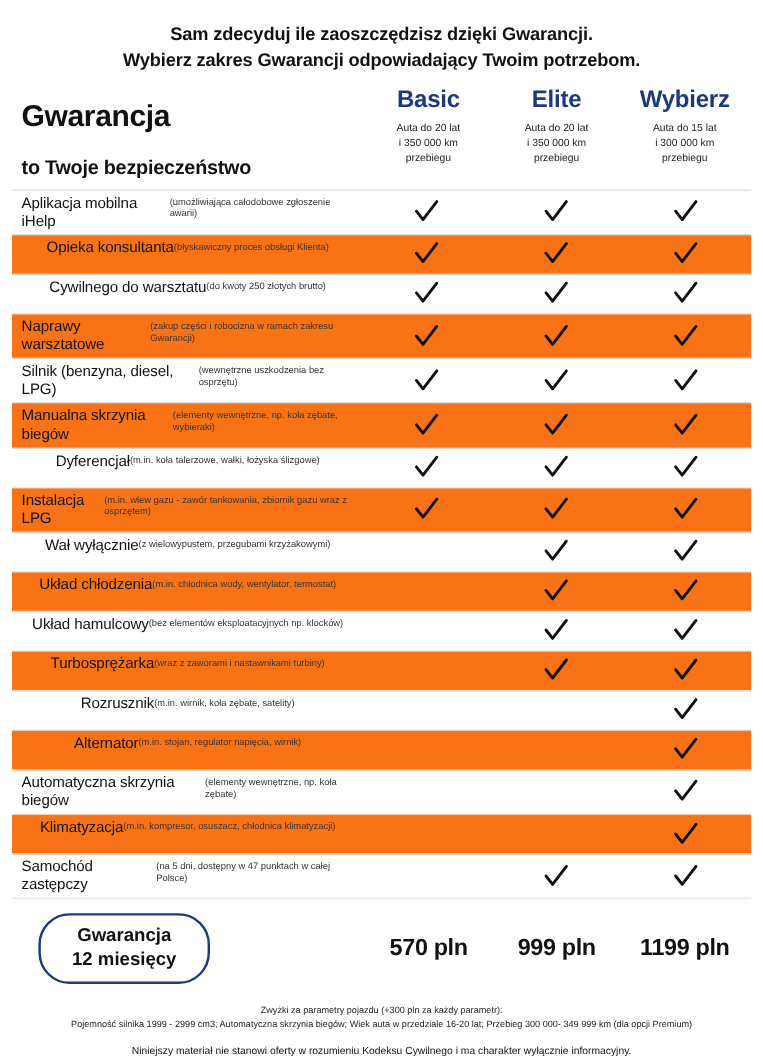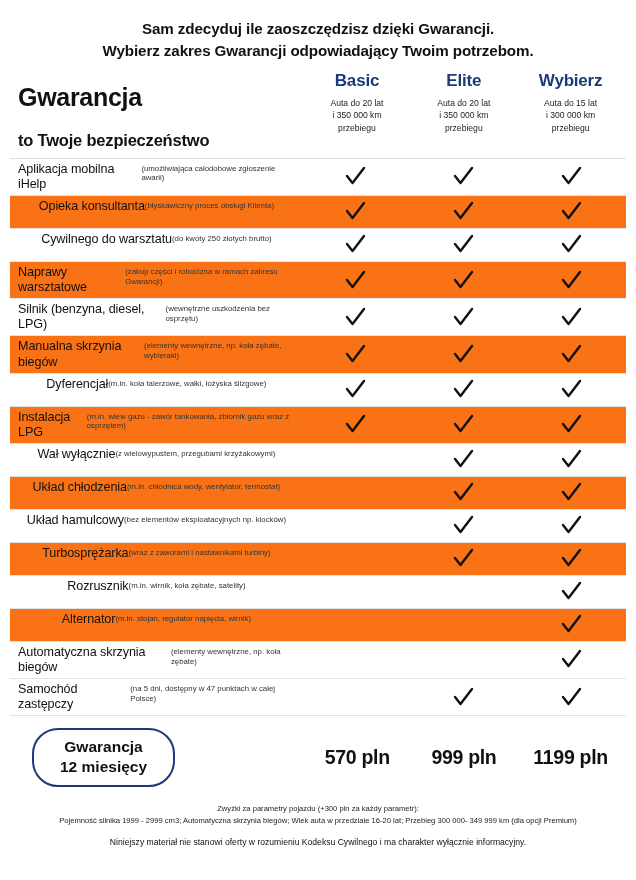--- a/index.html
+++ b/index.html
@@ -60,21 +60,21 @@
     line-height: 1.3;
     margin-top: 20px;
     letter-spacing: -0.2px;
   }
   .plan {
     width: 112px;
     text-align: center;
     padding: 0 2px;
   }
   .plan-name {
-    font-size: 17px;
+    font-size: 20px;
     font-weight: bold;
     color: #1b3a7a;
     line-height: 1.1;
     margin-bottom: 6px;
     letter-spacing: -0.2px;
   }
   .plan-sub {
     font-size: 8.6px;
     color: #222;
     line-height: 1.45;
@@ -570,20 +570,35 @@
         <div class="cell"></div>
         <div class="cell"></div>
         <div class="cell">
           <span class="check">
             <svg width="21" height="21" viewBox="0 0 21 21">
               <path d="M2 10 L7.5 17 L19 2" fill="none" stroke="#111111" stroke-width="2.4" stroke-linecap="round" stroke-linejoin="round"></path>
             </svg>
           </span>
         </div>
       </div>
+      <div class="row alt">
+        <div class="label">
+          <div class="t">Klimatyzacja</div>
+          <div class="d">(m.in. kompresor, osuszacz, chłodnica klimatyzacji)</div>
+        </div>
+        <div class="cell"></div>
+        <div class="cell"></div>
+        <div class="cell">
+          <span class="check">
+            <svg width="21" height="21" viewBox="0 0 21 21">
+              <path d="M2 10 L7.5 17 L19 2" fill="none" stroke="#111111" stroke-width="2.4" stroke-linecap="round" stroke-linejoin="round"></path>
+            </svg>
+          </span>
+        </div>
+      </div>
       <div class="row">
         <div class="label">
           <div class="t">Samochód zastępczy</div>
           <div class="d">(na 5 dni, dostępny w 47 punktach w całej Polsce)</div>
         </div>
         <div class="cell"></div>
         <div class="cell">
           <span class="check">
             <svg width="21" height="21" viewBox="0 0 21 21">
               <path d="M2 10 L7.5 17 L19 2" fill="none" stroke="#111111" stroke-width="2.4" stroke-linecap="round" stroke-linejoin="round"></path>

